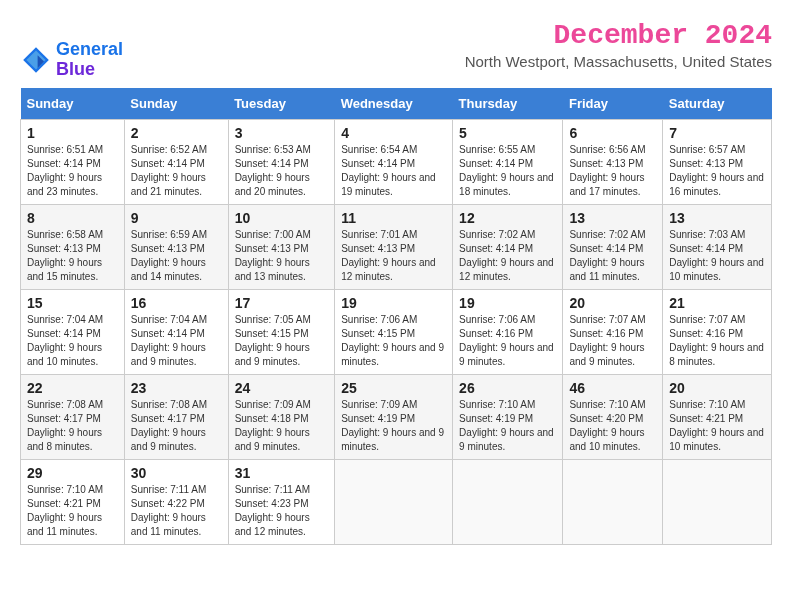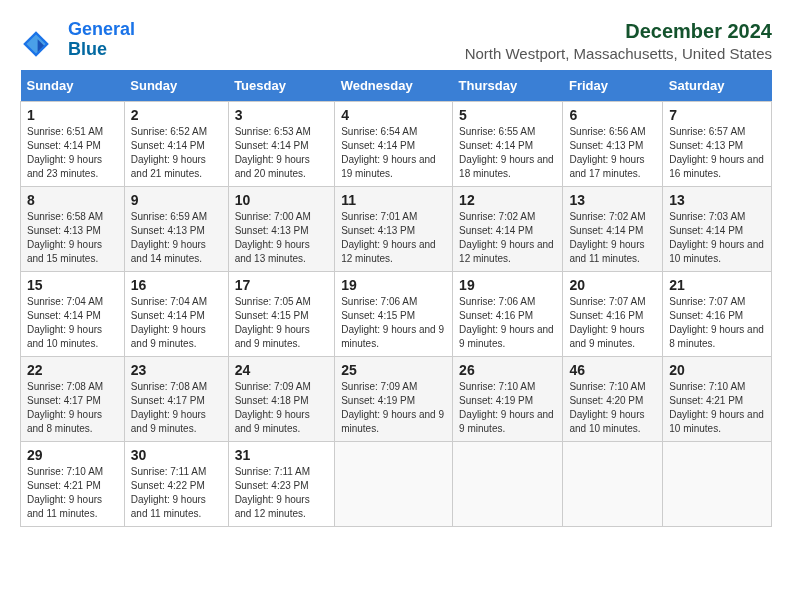--- a/index.html
+++ b/index.html
@@ -11,43 +11,45 @@
       padding: 20px;
     }
     .header-area {
       display: flex;
       justify-content: space-between;
       align-items: flex-start;
       margin-bottom: 4px;
     }
     .logo {
       display: flex;
-      align-items: flex-end;
-      gap: 16px;
+      align-items: center;
+      gap: 4px;
+      margin-top: 20px;
     }
     .logo-text {
       font-size: 18px;
       font-weight: bold;
       color: #333;
       line-height: 1.1;
     }
     .logo-text span {
       color: #1a73e8;
     }
     .logo-icon {
       width: 32px;
       height: 32px;
     }
     .title-area {
       text-align: right;
     }
     .main-title {
-      font-size: 20px;
-      font-weight: bold;
-      color: #14532d;
+      font-size: 28px;
+      font-weight: bold;
+      color: #ec4899;
+      font-family: Liberation Mono, monospace;
     }
     .subtitle {
       font-size: 15px;
       color: #555;
       margin-top: 2px;
     }
     table {
       width: 100%;
       border-collapse: collapse;
       margin-top: 8px;
@@ -93,21 +95,21 @@
 
 <div class="header-area">
   <div class="logo">
     <svg class="logo-icon" viewBox="0 0 40 40">
       <polygon points="20,4 36,20 20,36 4,20" fill="#1a73e8"></polygon>
       <polygon points="20,8 32,20 20,32 8,20" fill="#4a9fe8"></polygon>
       <polygon points="22,14 30,22 22,30" fill="#1a53b8"></polygon>
     </svg>
     <div class="logo-text">
       <div><span>General</span></div>
-      <div><span style="color:#0369a1">Blue</span></div>
+      <div><span style="color:#6d28d9">Blue</span></div>
     </div>
   </div>
   <div class="title-area">
     <div class="main-title">December 2024</div>
     <div class="subtitle">North Westport, Massachusetts, United States</div>
   </div>
 </div>
 
 <table>
   <thead>

